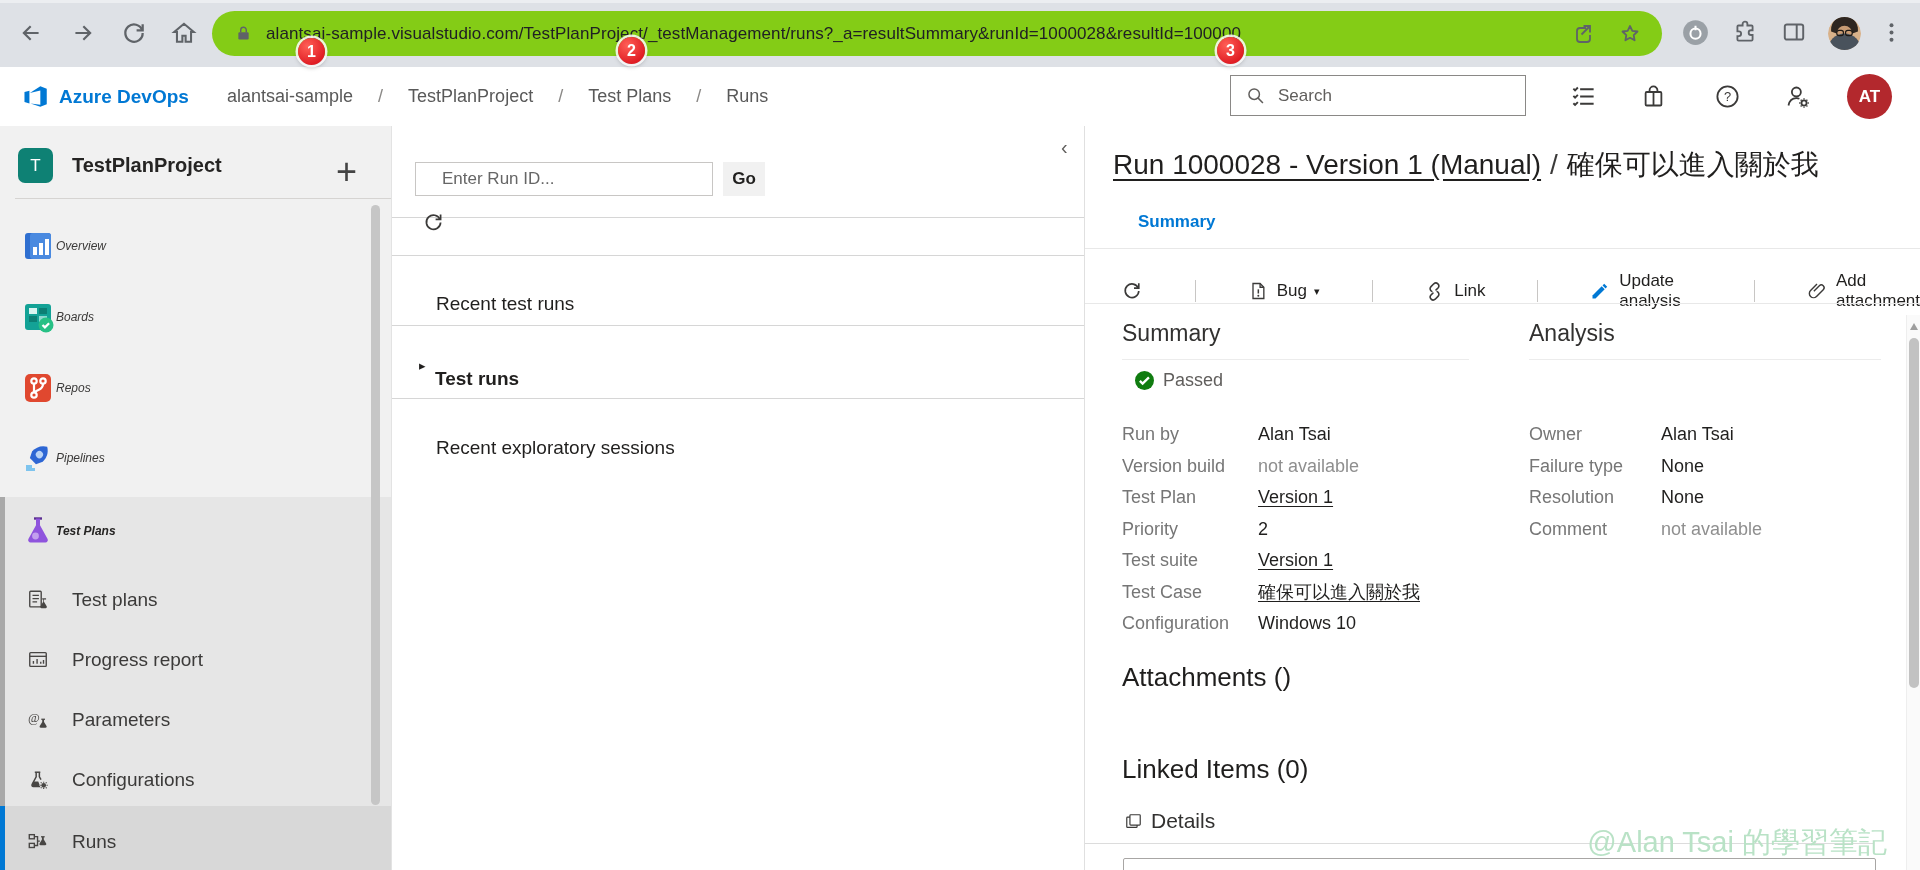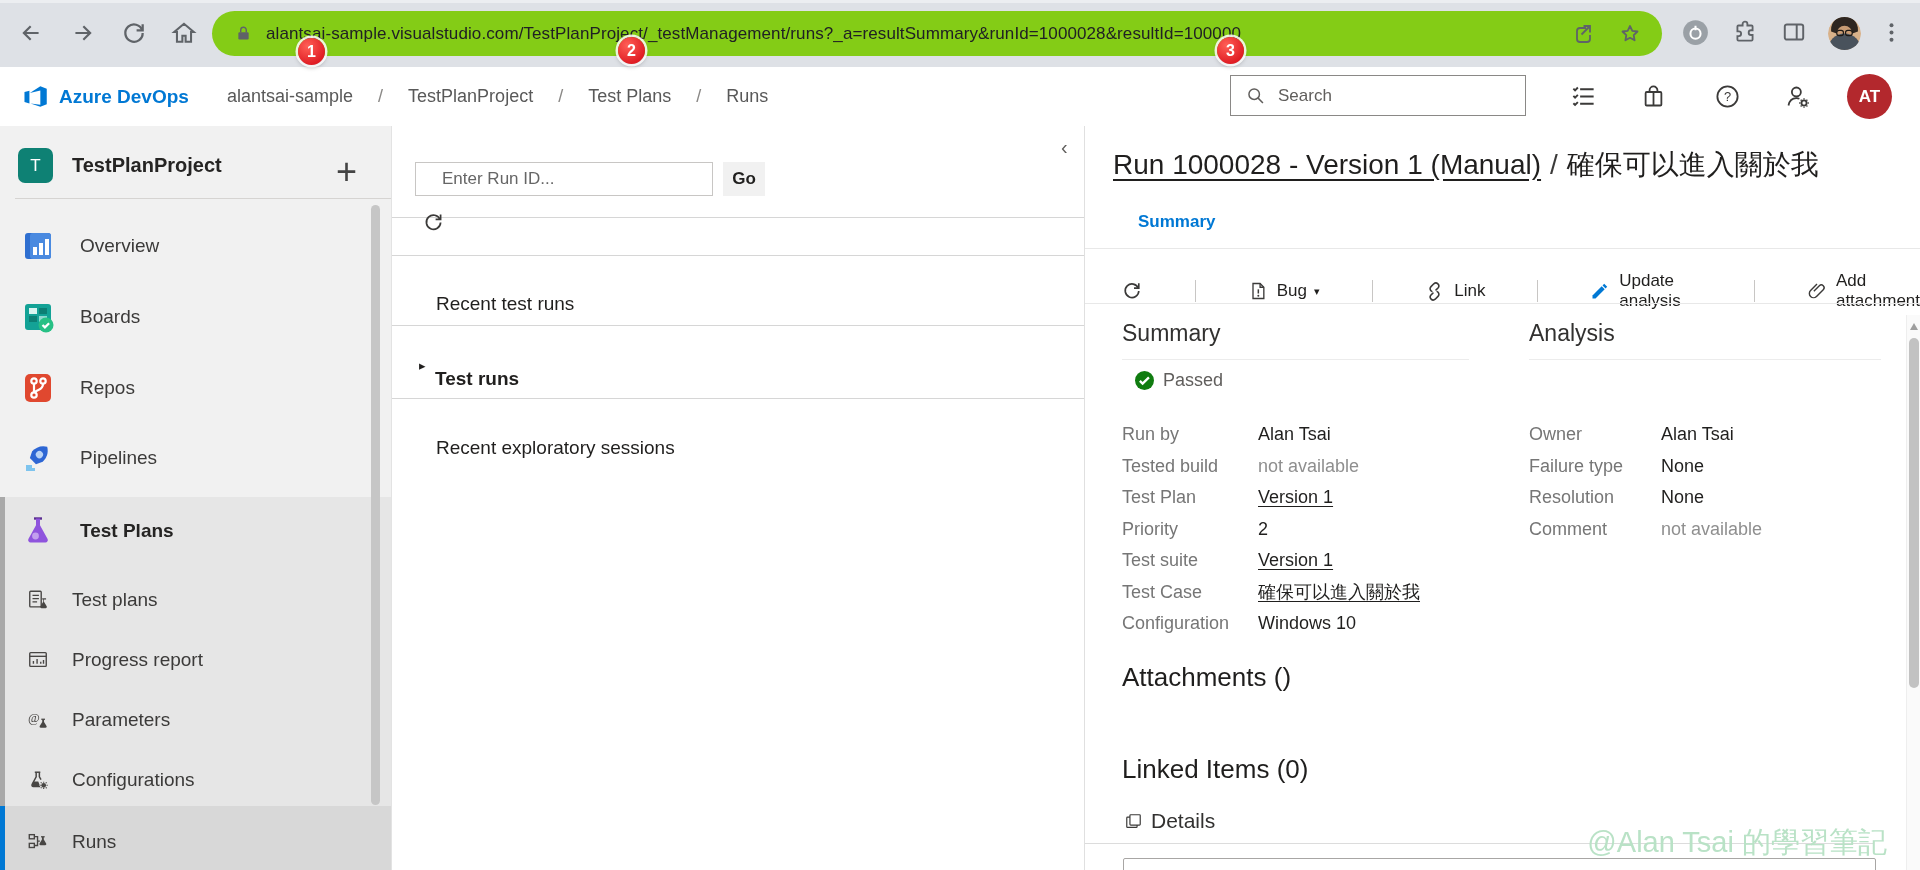--- a/index.html
+++ b/index.html
@@ -37,21 +37,21 @@
   .strip-gray{position:absolute;left:0;top:371px;width:5px;height:309px;background:#a9a9a9;}
   .strip-blue{position:absolute;left:0;top:680px;width:5px;height:64px;background:#0078d4;}
   .side-scroll{position:absolute;left:371px;top:79px;width:9px;height:600px;background:#c6c6c6;border-radius:5px;cursor:pointer;}
   .proj{position:absolute;left:18px;top:22px;display:flex;align-items:center;}
   .proj-sq{width:35px;height:35px;border-radius:7px;background:#0e8174;color:#fff;font-size:17px;display:flex;align-items:center;justify-content:center;}
   .proj-name{margin-left:19px;font-size:20px;font-weight:bold;color:#252423;}
   .proj-add{position:absolute;left:336px;top:36px;font-size:36px;font-weight:300;color:#444;line-height:20px;cursor:pointer;}
   .side-div{position:absolute;left:15px;right:0;top:72px;border-top:1px solid #d6d4d2;}
   .nav-row{position:absolute;left:0;width:391px;height:70px;display:flex;align-items:center;cursor:pointer;}
   .nav-ic{margin-left:20px;width:36px;height:36px;display:flex;align-items:center;justify-content:center;}
-  .nav-lb{margin-left:24px;font-size:19px;color:#3b3a39;}
+  .nav-lb{margin-left:0;font-size:12px;color:#3b3a39;font-style:italic;}
   .sub-ic{margin-left:26px;width:24px;height:24px;display:flex;align-items:center;justify-content:center;}
   .sub-lb{margin-left:22px;font-size:19px;color:#3b3a39;}
   .nav-lb.sel{font-weight:bold;color:#252423;}
 
   
   .runspanel{position:absolute;left:391px;top:126px;width:693px;height:744px;background:#fff;border-left:1px solid #e3e3e3;box-sizing:border-box;}
   .collapse{position:absolute;left:669px;top:10px;font-size:20px;color:#605e5c;cursor:pointer;}
   .runid{position:absolute;left:23px;top:36px;width:298px;height:34px;border:1px solid #c8c6c4;box-sizing:border-box;font-size:17px;color:#323130;padding:0 26px;font-family:inherit;outline:none;}
   .runid::placeholder{color:#666;}
   .gobtn{position:absolute;left:331px;top:36px;width:42px;height:34px;background:#f1f1f1;border:0;font-size:17px;font-weight:bold;color:#201f1e;font-family:inherit;cursor:pointer;}
@@ -486,21 +486,21 @@
       </span>
       <span>Passed</span>
     </div>
 
     <div class="fields sf">
       <div class="frow">
           <span class="lab">Run by</span>
           <span class="val normal">Alan Tsai</span>
         </div>
       <div class="frow">
-          <span class="lab">Tested build</span>
+          <span class="lab">Version build</span>
           <span class="val muted">not available</span>
         </div>
       <div class="frow">
           <span class="lab">Test Plan</span>
           <span class="val link">Version 1</span>
         </div>
       <div class="frow">
           <span class="lab">Priority</span>
           <span class="val normal">2</span>
         </div>

